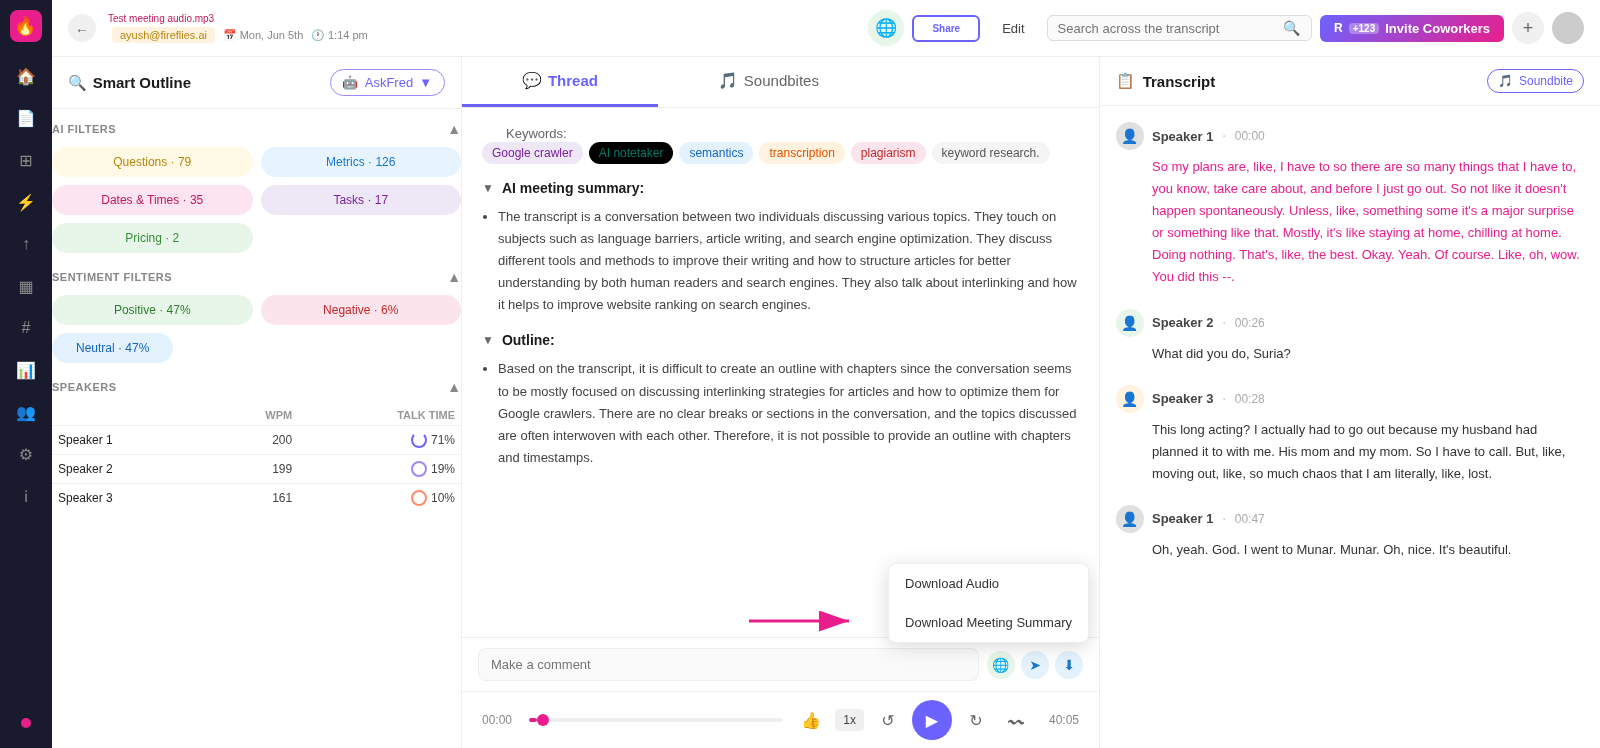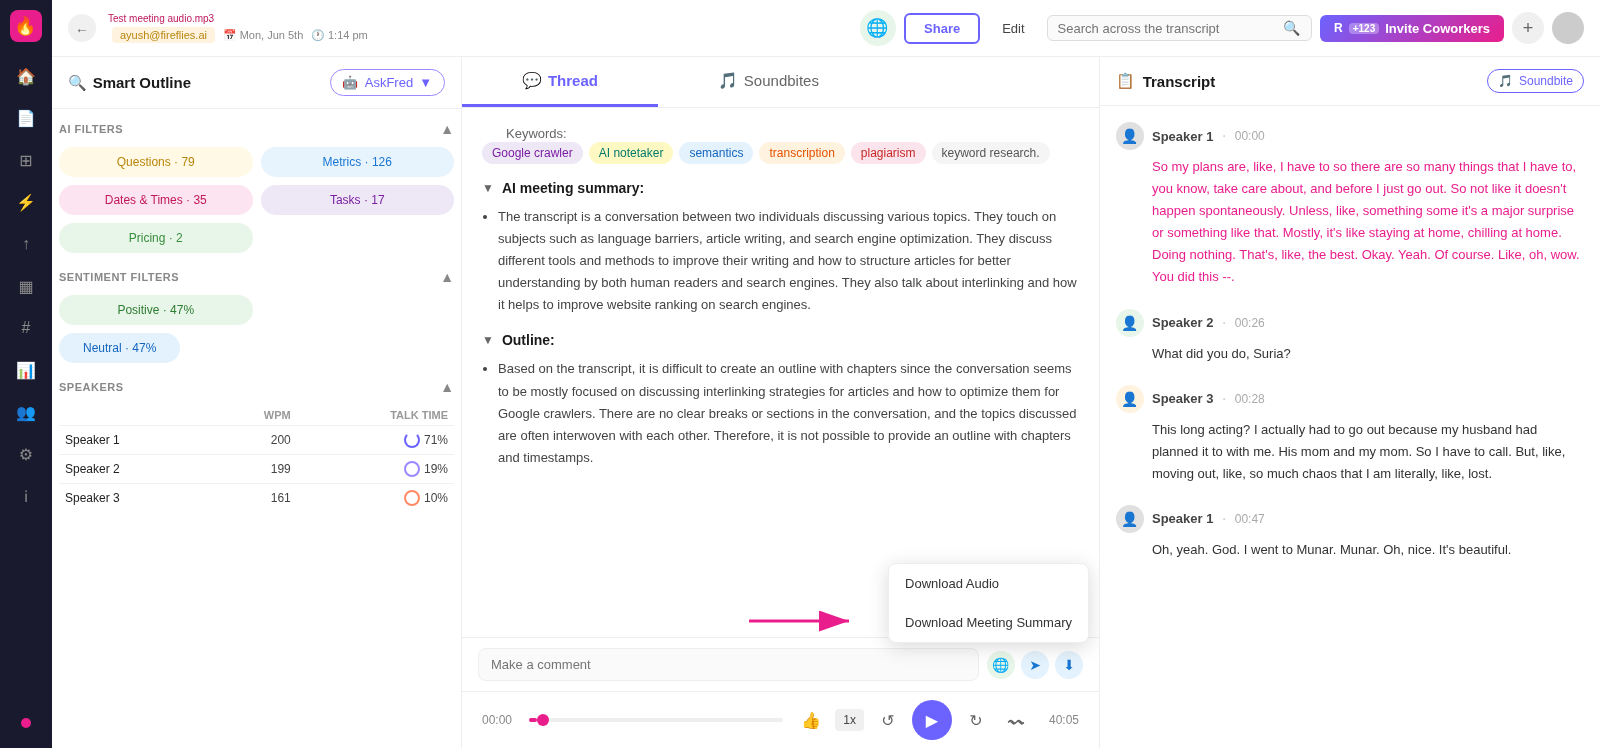--- a/index.html
+++ b/index.html
@@ -18,39 +18,39 @@
     
     .main-content { flex: 1; display: flex; flex-direction: column; background: #fff; overflow: hidden; }
 
     
     .top-bar { display: flex; align-items: center; padding: 10px 16px; border-bottom: 1px solid #eee; background: #fff; gap: 12px; }
     .back-btn { width: 28px; height: 28px; border-radius: 50%; background: #f0f0f0; border: none; cursor: pointer; display: flex; align-items: center; justify-content: center; color: #666; font-size: 14px; }
     .meeting-title { font-size: 10px; font-weight: 400; color: #be185d; }
     .meeting-meta { display: flex; align-items: center; gap: 8px; font-size: 12px; color: #666; margin-left: 4px; }
     .top-bar-actions { margin-left: auto; display: flex; align-items: center; gap: 8px; }
     .globe-btn { width: 36px; height: 36px; border-radius: 50%; background: #e8f5e9; border: none; cursor: pointer; display: flex; align-items: center; justify-content: center; color: #4caf50; font-size: 18px; }
-    .share-btn { padding: 6px 18px; border: 2px solid #6c63ff; color: #6c63ff; background: #fff; border-radius: 6px; font-weight: 600; cursor: pointer; font-size: 13px; }
+    .share-btn { padding: 6px 18px; border: 2px solid #6c63ff; color: #6c63ff; background: #fff; border-radius: 6px; font-weight: 600; cursor: pointer; font-size: 10px; }
     .edit-btn { padding: 6px 14px; border: none; background: none; color: #444; cursor: pointer; font-size: 13px; font-weight: 500; }
     .search-bar { display: flex; align-items: center; border: 1px solid #ddd; border-radius: 6px; padding: 4px 10px; gap: 6px; background: #fafafa; }
     .search-bar input { border: none; background: none; outline: none; font-size: 13px; color: #666; width: 220px; }
     .search-icon-sm { color: #aaa; font-size: 14px; }
     .invite-btn { display: flex; align-items: center; gap: 6px; padding: 6px 14px; background: linear-gradient(135deg, #6c63ff, #e91e8c); color: white; border: none; border-radius: 6px; cursor: pointer; font-size: 13px; font-weight: 600; }
     .avatar-circle { width: 32px; height: 32px; border-radius: 50%; background: #ccc; border: none; cursor: pointer; }
     .plus-btn { width: 32px; height: 32px; border-radius: 50%; background: #f0f0f0; border: none; cursor: pointer; font-size: 18px; color: #666; display: flex; align-items: center; justify-content: center; }
 
     
     .content-area { display: flex; flex: 1; overflow: hidden; }
 
     
     .left-panel { width: 410px; border-right: 1px solid #eee; display: flex; flex-direction: column; overflow: hidden; flex-shrink: 0; }
     .smart-search-header { display: flex; align-items: center; justify-content: space-between; padding: 12px 16px; border-bottom: 1px solid #eee; }
     .smart-search-title { display: flex; align-items: center; gap: 6px; font-size: 15px; font-weight: 600; color: #1a1a1a; }
     .askfred-btn { display: flex; align-items: center; gap: 6px; padding: 5px 12px; border: 1.5px solid #9c88ff; border-radius: 20px; color: #6c63ff; background: #fff; cursor: pointer; font-size: 13px; font-weight: 500; }
 
-    .filters-section { padding: 12px 7px; overflow-y: auto; flex: 1; }
+    .filters-section { padding: 12px 0; overflow-y: auto; flex: 1; }
     .section-header { display: flex; align-items: center; justify-content: space-between; margin-bottom: 10px; }
     .section-title { font-size: 11px; font-weight: 700; color: #888; letter-spacing: 0.5px; text-transform: uppercase; }
     .section-collapse { background: none; border: none; cursor: pointer; color: #888; font-size: 14px; }
 
     .filter-grid { display: grid; grid-template-columns: 1fr 1fr; gap: 8px; margin-bottom: 8px; }
     .filter-chip { padding: 8px 12px; border-radius: 20px; font-size: 12px; font-weight: 500; text-align: center; cursor: pointer; }
     .chip-yellow { background: #fff9e6; color: #b8860b; }
     .chip-blue { background: #e8f4fd; color: #1976d2; }
     .chip-pink { background: #fce4f0; color: #c2185b; }
     .chip-purple { background: #ede7f6; color: #7b1fa2; }
@@ -79,21 +79,21 @@
     .tab { display: flex; align-items: center; gap: 6px; padding: 14px 60px; font-size: 15px; color: #666; cursor: pointer; border-bottom: 3px solid transparent; }
     .tab.active { color: #6c63ff; border-bottom-color: #6c63ff; font-weight: 600; }
     .tab-icon { font-size: 16px; }
 
     .thread-content { flex: 1; overflow-y: auto; padding: 16px 20px; }
     .keywords-section { margin-bottom: 16px; }
     .keywords-label { font-size: 13px; color: #666; font-weight: 500; margin-bottom: 8px; margin-left: 24px; }
     .keyword-tags { display: flex; flex-wrap: wrap; gap: 6px; }
     .keyword-tag { padding: 4px 10px; border-radius: 12px; font-size: 12px; cursor: pointer; }
     .kt-purple { background: #ede7f6; color: #7b1fa2; }
-    .kt-teal { background: #fef9c3; color: #00796b; text-align: right; }
+    .kt-teal { background: #000000; color: #00796b; text-align: right; }
     .kt-blue { background: #e3f2fd; color: #1565c0; }
     .kt-orange { background: #fff3e0; color: #e65100; }
     .kt-red { background: #fce4ec; color: #c62828; }
     .kt-gray { background: #f5f5f5; color: #555; }
 
     .summary-section { margin-bottom: 16px; }
     .summary-header { display: flex; align-items: center; gap: 8px; font-size: 14px; font-weight: 700; color: #1a1a1a; margin-bottom: 10px; cursor: pointer; }
     .collapse-icon { font-size: 12px; color: #666; }
     .summary-text { font-size: 13px; color: #444; line-height: 1.7; }
     .summary-text ul { padding-left: 16px; }
@@ -218,20 +218,21 @@
           <div class="filter-chip chip-green filter-chip-single">Pricing · 2</div>
         </div>
 
         <div class="sentiment-section">
           <div class="section-header">
             <span class="section-title">SENTIMENT FILTERS</span>
             <button class="section-collapse">▲</button>
           </div>
           <div class="sentiment-grid">
             <div class="filter-chip chip-pos">Positive · 47%</div>
+            <div class="filter-chip chip-neg">Negative · 6%</div>
           </div>
           <div class="filter-chip chip-neutral" style="display:inline-block;padding:8px 24px;">Neutral · 47%</div>
         </div>
 
         <div class="speakers-section">
           <div class="section-header">
             <span class="section-title">SPEAKERS</span>
             <button class="section-collapse">▲</button>
           </div>
           <table class="speakers-table">

